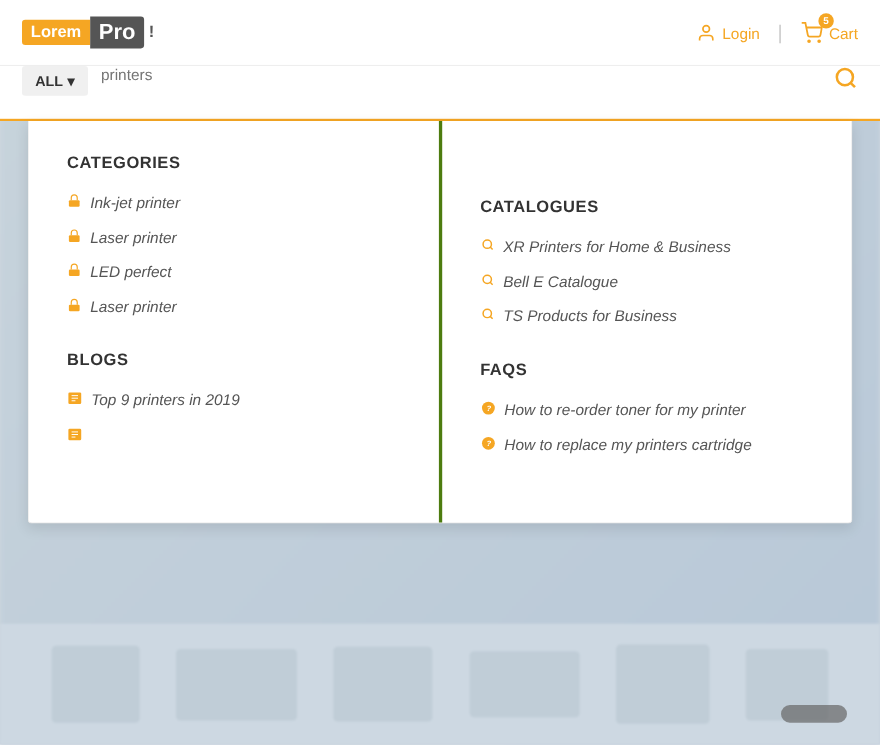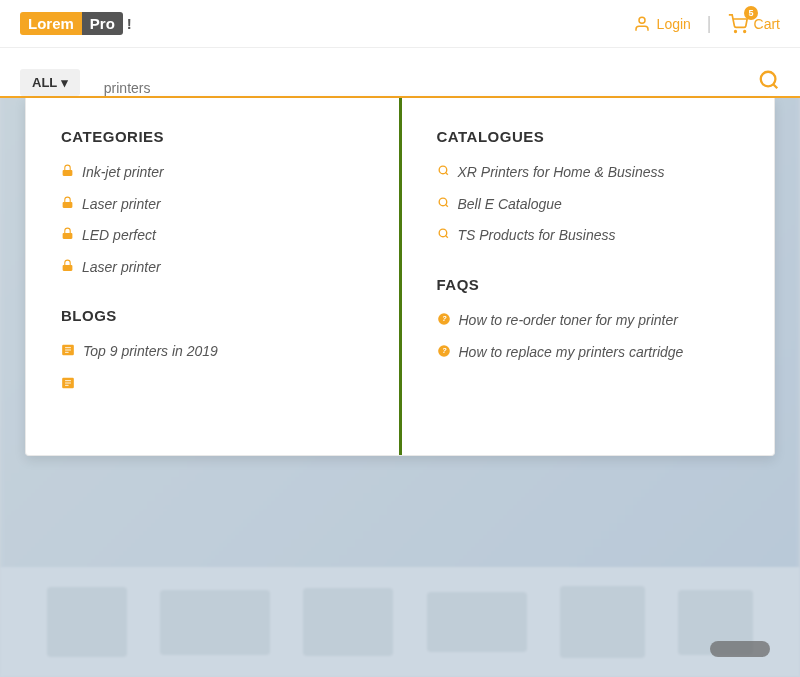--- a/index.html
+++ b/index.html
@@ -24,21 +24,21 @@
     
     .main-wrapper {
       position: absolute;
       top: 0; left: 0; right: 0;
       z-index: 10;
     }
 
     
     .header {
       background: white;
-      height: 48px;
+      height: 60px;
       display: flex;
       align-items: center;
       justify-content: space-between;
       padding: 0 20px;
       border-bottom: 1px solid #eee;
     }
 
     .logo {
       display: flex;
       align-items: center;
@@ -51,21 +51,21 @@
       font-weight: 700;
       font-size: 15px;
       padding: 3px 8px;
       border-radius: 3px 0 0 3px;
     }
 
     .logo-pro {
       background: #555;
       color: white;
       font-weight: 700;
-      font-size: 15px;
+      font-size: 20px;
       padding: 3px 8px;
       border-radius: 0 3px 3px 0;
     }
 
     .logo-exclaim {
       color: #555;
       font-size: 15px;
       font-weight: 700;
       margin-left: 4px;
     }
@@ -114,25 +114,24 @@
       height: 14px;
       display: flex;
       align-items: center;
       justify-content: center;
     }
 
     
     .search-bar {
       background: white;
       display: flex;
-      align-items: flex-end;
+      align-items: flex-start;
       border-bottom: 2px solid #f5a623;
       padding: 0 20px;
       height: 50px;
-      gap: 12px;
     }
 
     .search-all-btn {
       display: flex;
       align-items: center;
       gap: 4px;
       background: #f0f0f0;
       border: none;
       padding: 6px 12px;
       font-size: 13px;
@@ -173,20 +172,21 @@
 
     .panel-left {
       flex: 1;
       padding: 30px 30px 30px 35px;
       border-right: 3px solid #4d7c0f;
     }
 
     .panel-right {
       flex: 1;
       padding: 30px 30px 30px 35px;
+      margin-top: 40px;
     }
 
     .section-title {
       font-size: 15px;
       font-weight: 800;
       color: #333;
       letter-spacing: 0.5px;
       margin-bottom: 18px;
       text-transform: uppercase;
     }

